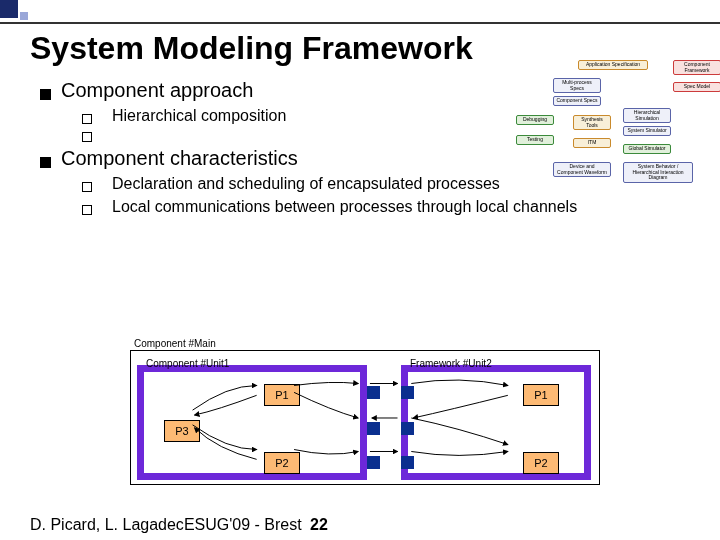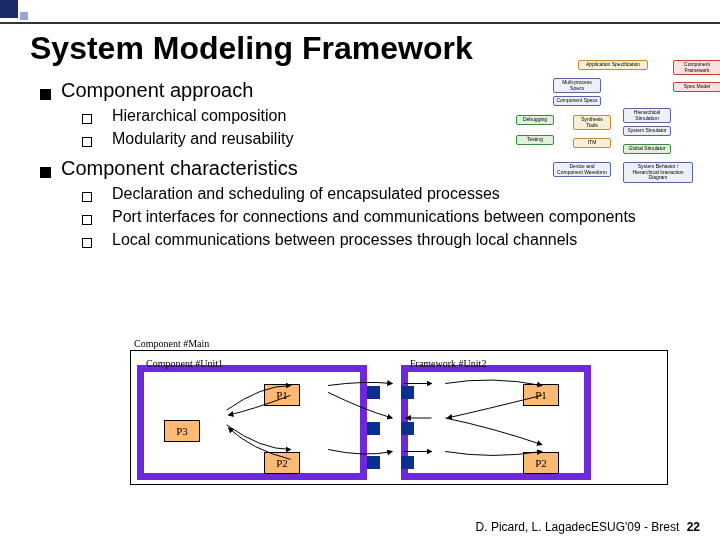--- a/index.html
+++ b/index.html
@@ -83,31 +83,31 @@
     padding: 1px 2px;
     border-radius: 2px;
     line-height: 1.1;
   }
   .sd-red { border-color: #cc3b3b; background: #f9e1df; }
   .sd-green { border-color: #3b8a3b; background: #e1f0db; }
   .sd-orange { border-color: #c98a2c; background: #f8efd8; }
   .footer {
     position: absolute;
     bottom: 6px; left: 30px; right: 20px;
-    display: flex; justify-content: flex-end;
-    font-size: 12px;
+    display: flex; justify-content: flex-start;
+    font-size: 16px;
   }
   .footer .pnum { font-weight: bold; margin-left: 4px; }
 
   
   .comp-diagram {
     position: absolute;
     top: 340px; left: 130px;
-    width: 538px; height: 145px;
-    font-family: Liberation Serif, serif;
+    width: 470px; height: 145px;
+    font-family: Liberation Sans, sans-serif;
   }
   .comp-main {
     position: absolute;
     top: 10px; left: 0; right: 0; bottom: 0;
     border: 1px solid #000;
   }
   .comp-main-lbl {
     position: absolute; top: -2px; left: 4px;
     font-size: 10px;
   }
@@ -160,38 +160,33 @@
       <div class="b1-sq"></div>
       <div class="b1-text">Component approach</div>
     </div>
     <div class="b2">
       <div class="b2-row">
         <div class="b2-box"></div>
         <div class="b2-text">Hierarchical composition</div>
       </div>
       <div class="b2-row">
         <div class="b2-box"></div>
-        <div class="b2-text">Modularity and reusability</div>
       </div>
     </div>
   </div>
 
   <div class="b1">
     <div class="b1-row">
       <div class="b1-sq"></div>
       <div class="b1-text">Component characteristics</div>
     </div>
     <div class="b2">
       <div class="b2-row">
         <div class="b2-box"></div>
         <div class="b2-text">Declaration and scheduling of encapsulated processes</div>
-      </div>
-      <div class="b2-row">
-        <div class="b2-box"></div>
-        <div class="b2-text">Port interfaces for connections and communications between components</div>
       </div>
       <div class="b2-row">
         <div class="b2-box"></div>
         <div class="b2-text">Local communications between processes through local channels</div>
       </div>
     </div>
   </div>
 </div>
 
 <div class="side-diagram">

